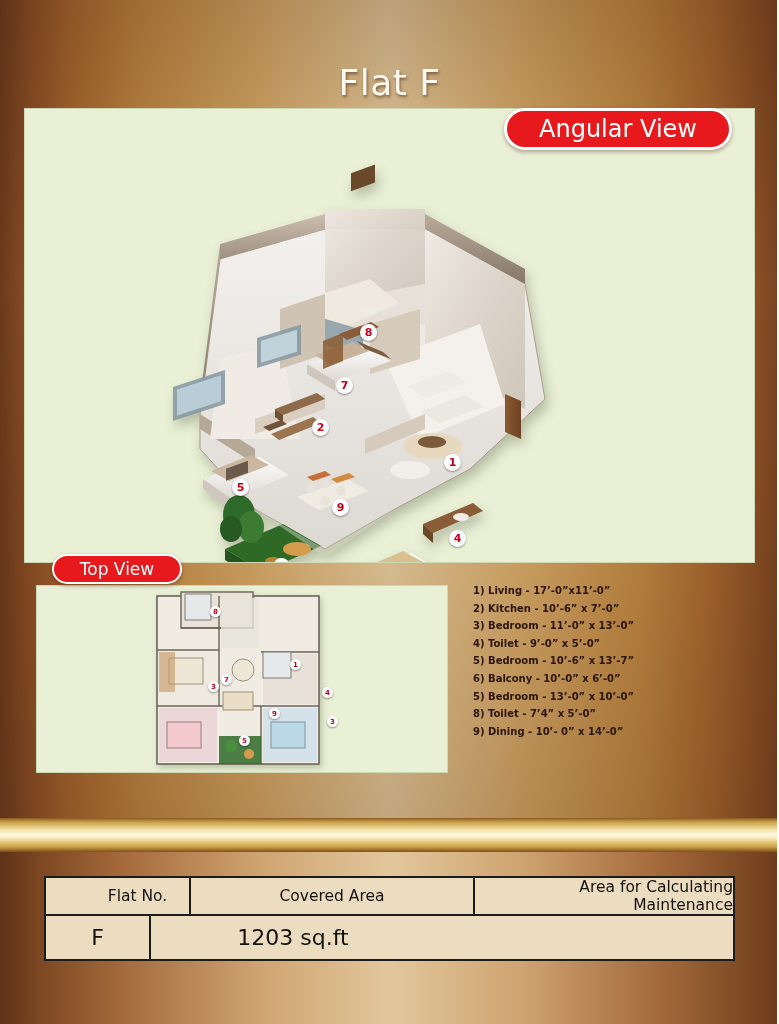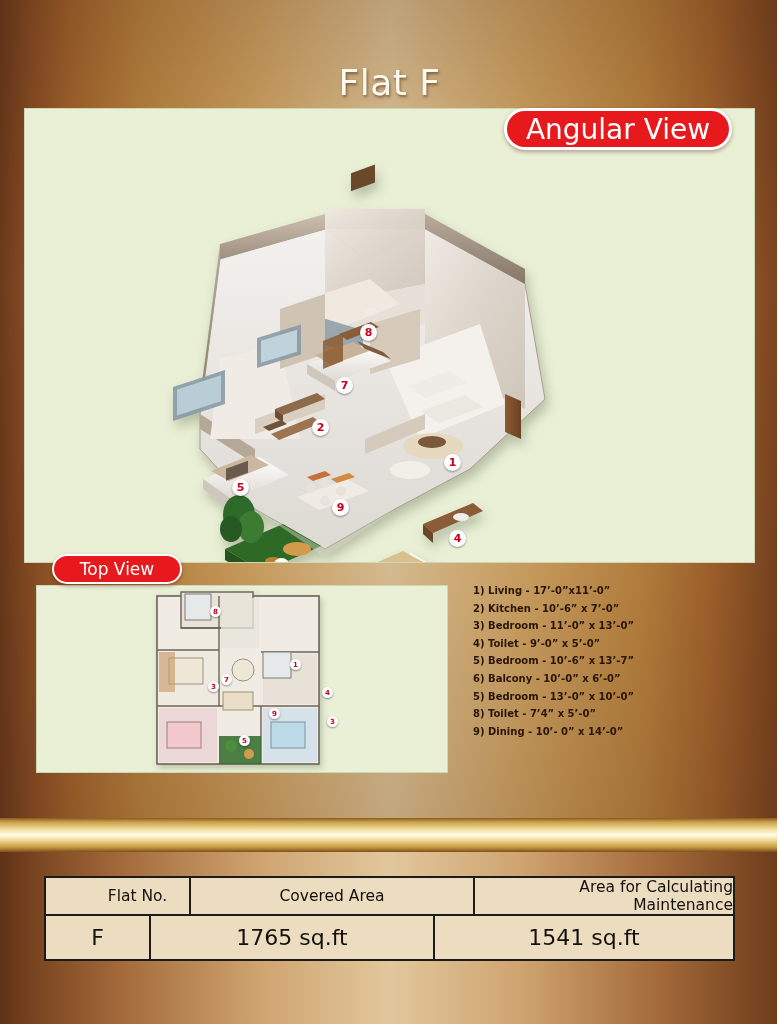--- a/index.html
+++ b/index.html
@@ -59,21 +59,21 @@
     background: #e8191c;
     color: #fff;
     border-radius: 22px;
     display: flex; align-items: center; justify-content: center;
     font-family: "DejaVu Sans", sans-serif;
     box-shadow: 0 2px 4px rgba(80,10,10,.35);
   }
   .badge-angular {
     left: 504px; top: 108px;
     width: 228px; height: 42px;
-    font-size: 28px;
+    font-size: 24px;
     border: 3px solid #fff;
   }
   .badge-top {
     left: 52px; top: 554px;
     width: 130px; height: 30px;
     font-size: 17px;
     border: 2px solid #fff;
   }
 
   
@@ -362,18 +362,17 @@
   <div class="bottom"></div>
 
   <div class="table">
     <div class="trow head">
       <div class="tcell c1">Flat No.</div>
       <div class="tcell c2">Covered Area</div>
       <div class="tcell c3">Area for Calculating Maintenance</div>
     </div>
     <div class="trow body">
       <div class="tcell c1">F</div>
-      <div class="tcell c2">1765 sq.ft</div>
-      <div class="tcell c3">1541 sq.ft</div>
+      <div class="tcell c2">1203 sq.ft</div>
     </div>
   </div>
 
 </div>
 
 </body></html>

